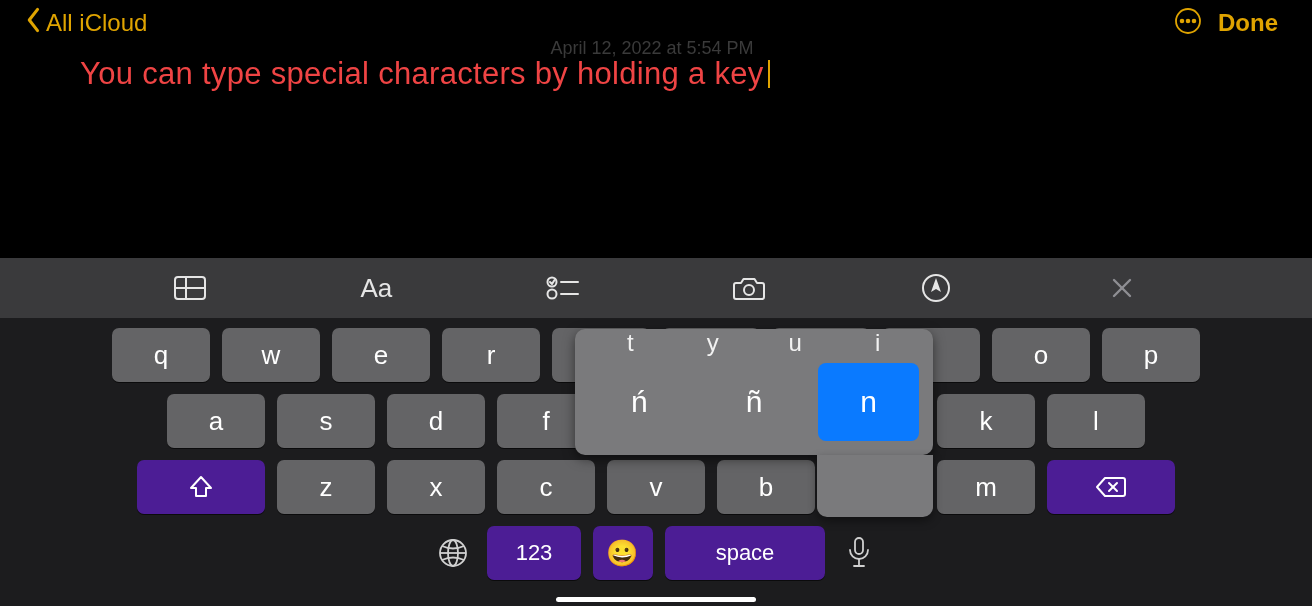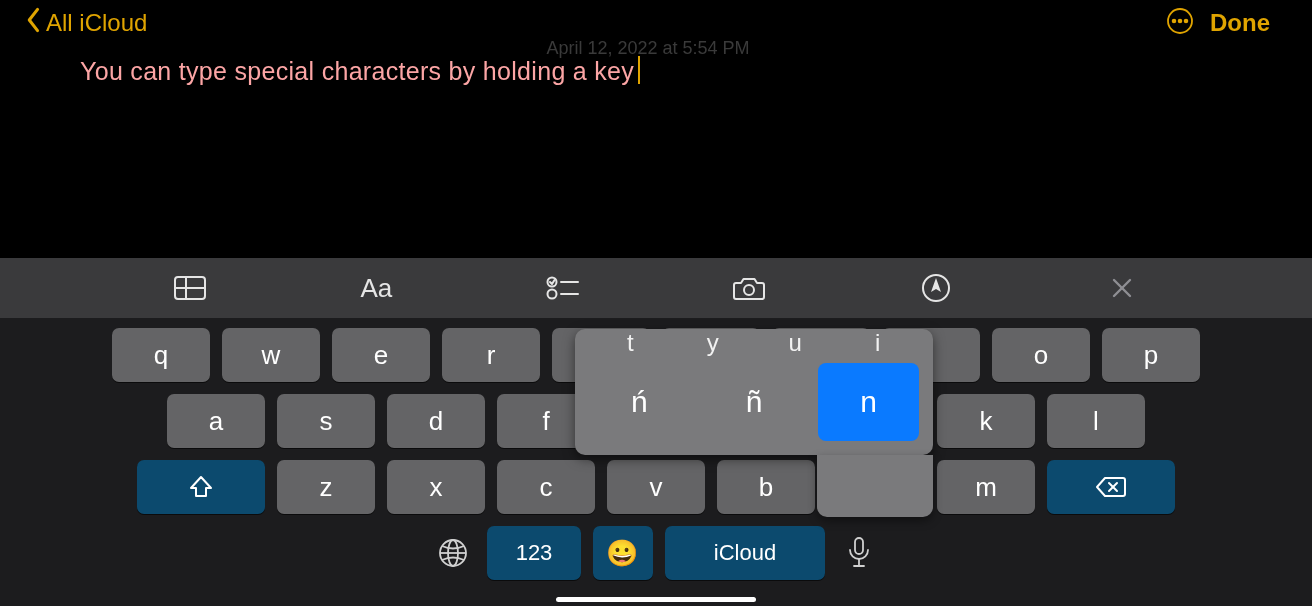--- a/index.html
+++ b/index.html
@@ -1,31 +1,31 @@
 <!DOCTYPE html>
 <html><head>
 <meta charset="utf-8">
 <style>
   * { box-sizing: border-box; margin: 0; padding: 0; font-family: -apple-system, "Helvetica Neue", Helvetica, Arial, sans-serif; }
   html, body { width: 1312px; height: 606px; background: #000; overflow: hidden; color: #fff; }
 
   
   .nav {
-    position: absolute; top: 0; left: 0; right: 16px; height: 46px;
+    position: absolute; top: 0; left: 0; right: 8px; height: 46px;
     display: flex; align-items: center; padding: 0 26px; justify-content: space-between;
   }
   .nav-left { display: flex; align-items: center; gap: 4px; color: #e0a400; font-size: 24px; cursor: pointer;}
   .nav-left svg { width: 16px; height: 26px; stroke: #e0a400; }
   .nav-right { display: flex; align-items: center; gap: 16px; }
   .done { color: #e0a400; font-size: 24px; font-weight: 600; cursor: pointer; }
   .more-icon svg { width: 28px; height: 28px; stroke: #e0a400; }
   .timestamp { position: absolute; left:50%; transform:translateX(-50%); top:10px; color:#3a3a3a; font-size:18px;margin-top:28px; }
 
   
-  .note-body { position: absolute; top: 56px; left: 80px; right: 88px; font-size: 25px; color: #fca5a5; letter-spacing: 0.3px; }
+  .note-body { position: absolute; top: 56px; left: 80px; right: 88px; font-size: 31px; color: #ef4444; letter-spacing: 0.3px; }
   .cursor { display:inline-block; width:2px; height:28px; background:#e0a400; vertical-align:-4px; margin-left:4px; animation: blink 1s step-end infinite;}
   @keyframes blink { 50% { opacity: 0; } }
 
   
   .toolbar {
     position: absolute; top: 258px; left:0; right:0; height: 60px;
     background: #3a3a3c; display: flex; align-items: center;
     padding: 0 170px 0 170px; justify-content: space-between;
   }
   .toolbar .tbtn { width: 40px; height: 40px; display:flex; align-items:center; justify-content:center; cursor:pointer;}
@@ -36,21 +36,21 @@
   
   .keyboard { position:absolute; top:318px; left:0; right:0; bottom:0; background:#1c1c1e; padding: 10px 24px 6px 24px; }
   .krow { display:flex; gap:12px; justify-content:center; margin-bottom:12px; }
   .key {
     background:#646466; color:#fff; border-radius:7px; height:54px;
     display:flex; align-items:center; justify-content:center;
     font-size:26px; flex: 0 0 98px; cursor:pointer; position:relative;
     box-shadow: 0 1px 0 rgba(0,0,0,0.6);
   }
   .key.wider { flex: 0 0 128px; }
-  .key.dark { background:#0c4a6e; }
+  .key.dark { background:#4c1d95; }
   .key.space { flex: 1 1 auto; font-size:22px; }
   .key.return { flex:0 0 160px; font-size:22px; }
   .key.numbers { flex:0 0 94px; font-size:22px; }
   .key.emoji { flex:0 0 60px; font-size:26px; }
   .key.shift svg, .key.backspace svg { stroke:#fff; }
   .krow.row4 { align-items:center; }
   .globe, .mic { width:44px; height:44px; display:flex; align-items:center; justify-content:center; cursor:pointer; }
   .globe svg, .mic svg { stroke:#d0d0d0; }
 
   
@@ -208,21 +208,21 @@
       <svg width="32" height="32" viewBox="0 0 32 32" fill="none" stroke-width="1.8">
           <circle cx="16" cy="16" r="13"></circle>
           <ellipse cx="16" cy="16" rx="5" ry="13"></ellipse>
           <line x1="3" y1="16" x2="29" y2="16"></line>
           <path d="M5 9 Q16 14 27 9"></path>
           <path d="M5 23 Q16 18 27 23"></path>
         </svg>
     </div>
     <div class="key dark numbers">123</div>
     <div class="key dark emoji">😀</div>
-    <div class="key dark return">iCloud</div>
+    <div class="key dark return">space</div>
     <div class="mic">
       <svg width="26" height="34" viewBox="0 0 26 34" fill="none" stroke-width="1.8" stroke-linecap="round">
           <rect x="9" y="2" width="8" height="16" rx="4"></rect>
           <path d="M4 14 a9 9 0 0 0 18 0"></path>
           <line x1="13" y1="23" x2="13" y2="30"></line>
           <line x1="8" y1="30" x2="18" y2="30"></line>
         </svg>
     </div>
   </div>
   <div class="home-indicator"></div>

